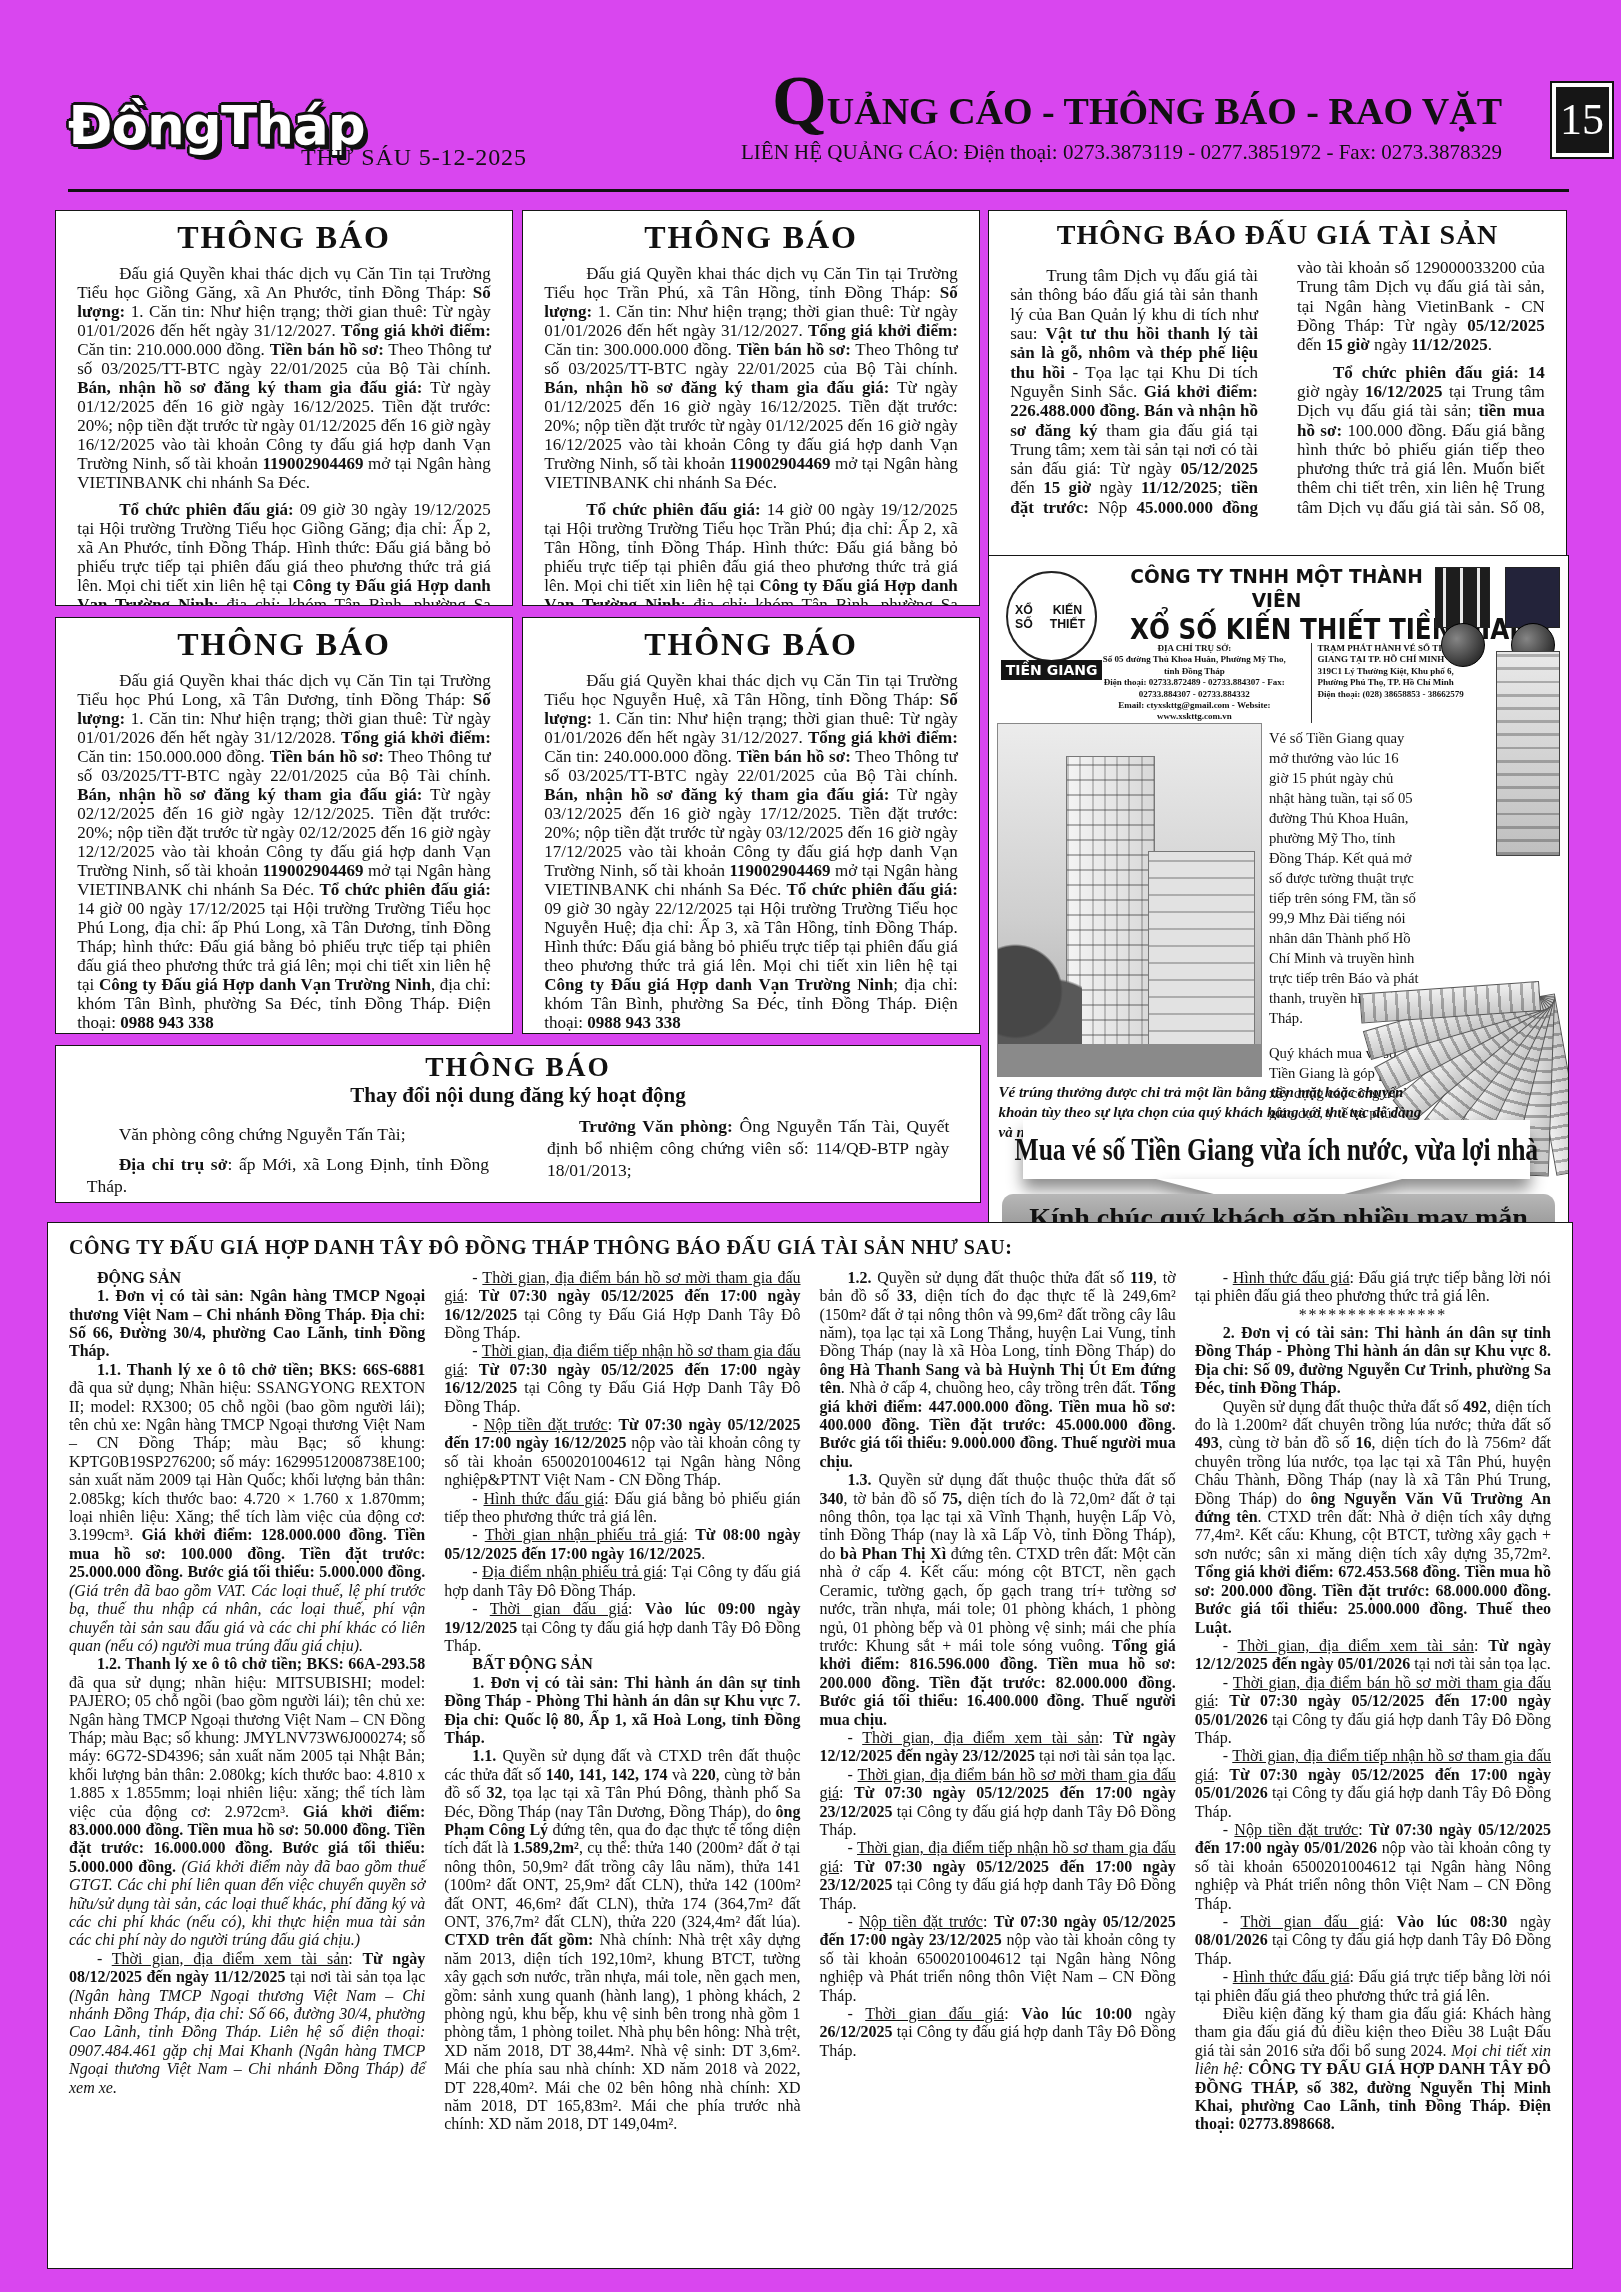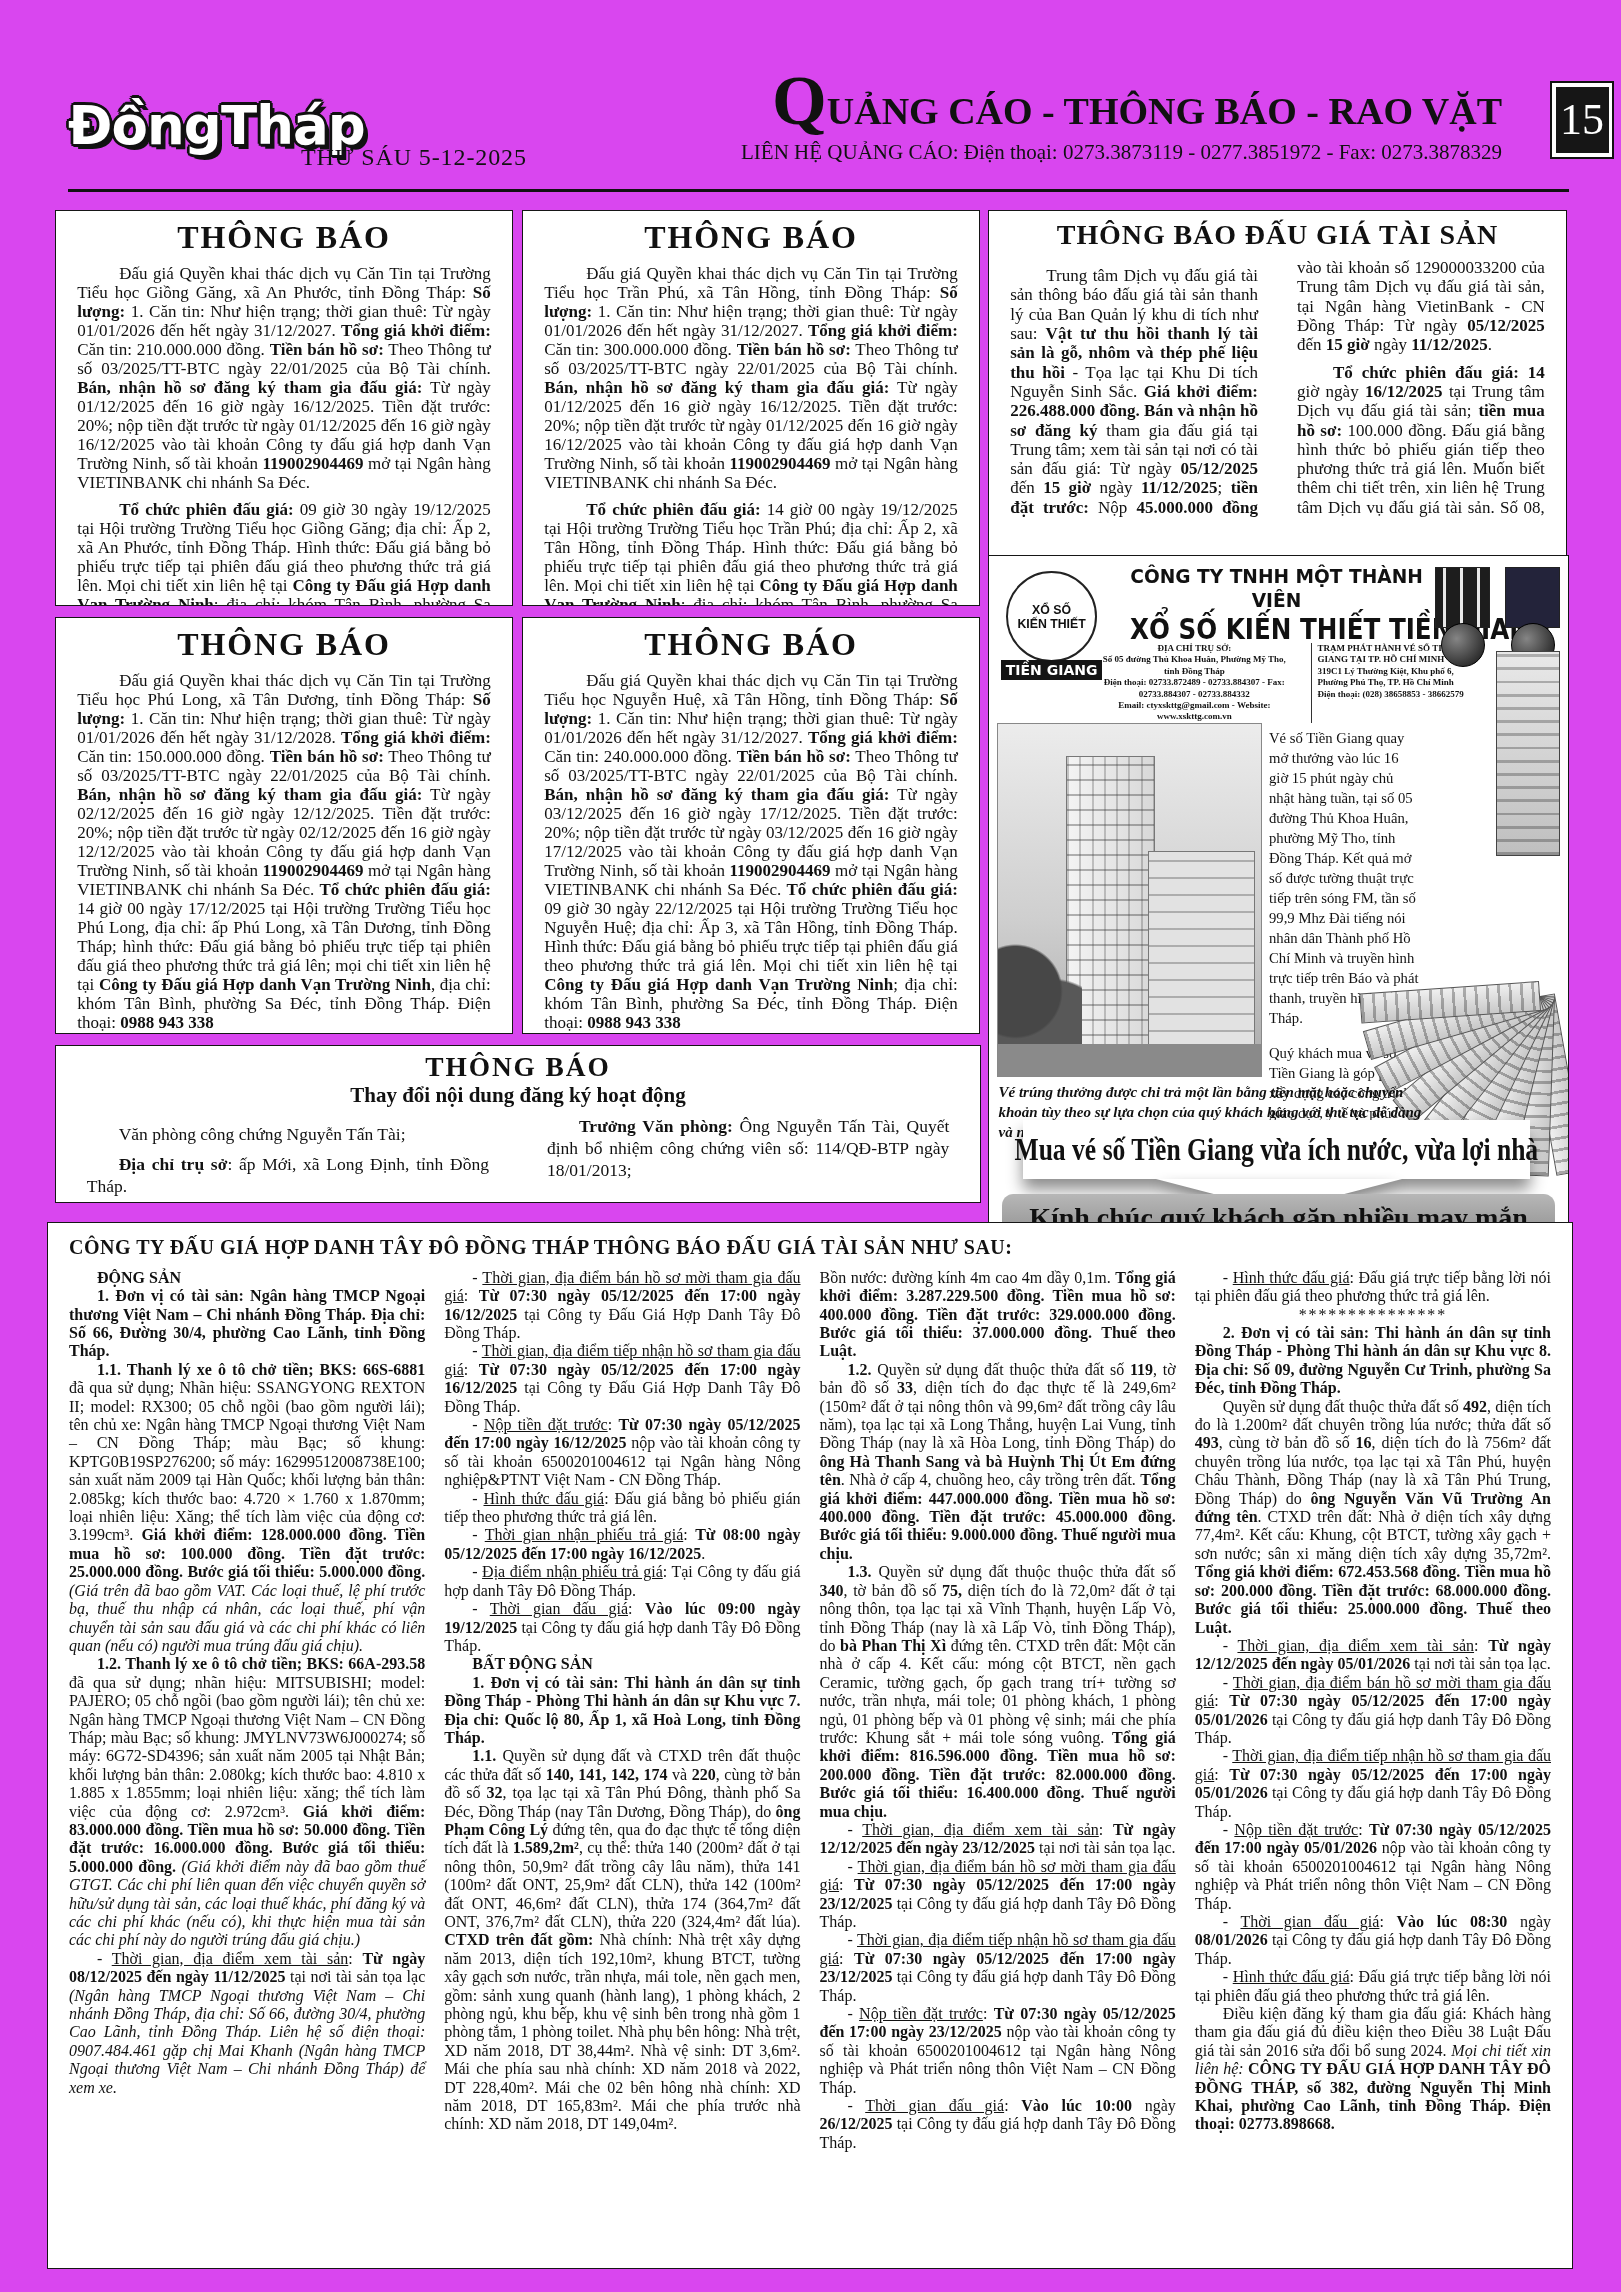--- a/index.html
+++ b/index.html
@@ -33,21 +33,21 @@
   .changebox{left:55px;top:1045px;width:926px;height:158px;}
   .changebox h2{font-size:27.4px;margin:1.9px 0 0;}
   .changebox .sub{font-size:21px;font-weight:bold;text-align:center;margin:0 0 7.6px;}
   .chcols{column-count:2;column-gap:42px;column-fill:auto;height:98px;padding:0 9.5px;}
   .chcols p{font-size:17.5px;line-height:22px;text-indent:32px;}
   
   .rt-b{font-weight:bold;} .rt-i{font-style:italic;} .rt-u{text-decoration:underline;}
   
   .lottery{position:absolute;left:988px;top:555px;width:581px;height:695px;border:1.9px solid #161616;background:#fff;box-sizing:border-box;overflow:hidden;}
   .lot-logo{position:absolute;left:7.6px;top:15px;width:110px;text-align:center;}
-  .lot-oval{width:87px;height:87px;margin:0 auto;border:2.8px double #222;border-radius:50%;display:flex;flex-direction:column;
+  .lot-oval{width:87px;height:87px;margin:0 auto;border:2.8px double #222;border-radius:50%;display:flex;flex-direction:row;
             align-items:center;justify-content:center;font-family:"Liberation Sans",sans-serif;font-weight:bold;font-size:12.3px;line-height:14px;}
   .lot-banner{display:inline-block;margin-top:-7.6px;background:#141414;color:#fff;font-family:"DejaVu Sans",sans-serif;
               font-weight:bold;font-size:14px;padding:1.9px 4.7px;}
   .lot-titles{position:absolute;left:121px;top:7.6px;width:333px;text-align:center;}
   .lt1{font-family:"DejaVu Sans",sans-serif;font-weight:bold;font-size:20px;transform:scaleX(.93);}
   .lt2{font-family:"DejaVu Sans",sans-serif;font-weight:bold;font-size:28px;transform:scaleX(.88);margin-top:1.9px;white-space:nowrap;}
   .addresses{position:absolute;left:112px;top:87px;width:382px;display:flex;font-size:9px;line-height:11.4px;font-weight:bold;}
   .addr-l{width:53%;padding-right:23px;border-right:0.9px solid #333;text-align:center;}
   .addr-r{width:47%;padding-left:5.7px;text-align:left;}
   .medals{position:absolute;right:7.6px;top:11.4px;display:flex;gap:15px;}
@@ -238,21 +238,20 @@
         <p>- <span class="rt-u">Nộp tiền đặt trước</span>: <span class="rt-b">Từ 07:30 ngày 05/12/2025 đến 17:00 ngày 16/12/2025</span> nộp vào tài khoản công ty số tài khoản 6500201004612 tại Ngân hàng Nông nghiệp&amp;PTNT Việt Nam - CN Đồng Tháp.</p>
         <p>- <span class="rt-u">Hình thức đấu giá</span>: Đấu giá bằng bỏ phiếu gián tiếp theo phương thức trả giá lên.</p>
         <p>- <span class="rt-u">Thời gian nhận phiếu trả giá</span>: <span class="rt-b">Từ 08:00 ngày 05/12/2025 đến 17:00 ngày 16/12/2025</span>.</p>
         <p>- <span class="rt-u">Địa điểm nhận phiếu trả giá</span>: Tại Công ty đấu giá hợp danh Tây Đô Đồng Tháp.</p>
         <p>- <span class="rt-u">Thời gian đấu giá</span>: <span class="rt-b">Vào lúc 09:00 ngày 19/12/2025</span> tại Công ty đấu giá hợp danh Tây Đô Đồng Tháp.</p>
         <p><span class="rt-b">BẤT ĐỘNG SẢN</span></p>
         <p><span class="rt-b">1. Đơn vị có tài sản: Thi hành án dân sự tỉnh Đồng Tháp - Phòng Thi hành án dân sự Khu vực 7. Địa chỉ: Quốc lộ 80, Ấp 1, xã Hoà Long, tỉnh Đồng Tháp.</span></p>
         <p><span class="rt-b">1.1.</span> Quyền sử dụng đất và CTXD trên đất thuộc các thửa đất số <span class="rt-b">140, 141, 142, 174</span> và <span class="rt-b">220</span>, cùng tờ bản đồ số <span class="rt-b">32</span>, tọa lạc tại xã Tân Phú Đông, thành phố Sa Đéc, Đồng Tháp (nay Tân Dương, Đồng Tháp), do <span class="rt-b">ông Phạm Công Lý</span> đứng tên, qua đo đạc thực tế tổng diện tích đất là <span class="rt-b">1.589,2m²</span>, cụ thể: thửa 140 (200m² đất ở tại nông thôn, 50,9m² đất trồng cây lâu năm), thửa 141 (100m² đất ONT, 25,9m² đất CLN), thửa 142 (100m² đất ONT, 46,6m² đất CLN), thửa 174 (364,7m² đất ONT, 376,7m² đất CLN), thửa 220 (324,4m² đất lúa). <span class="rt-b">CTXD trên đất gồm:</span> Nhà chính: Nhà trệt xây dựng năm 2013, diện tích 192,10m², khung BTCT, tường xây gạch sơn nước, trần nhựa, mái tole, nền gạch men, gồm: sảnh xung quanh (hành lang), 1 phòng khách, 2 phòng ngủ, khu bếp, khu vệ sinh bên trong nhà gồm 1 phòng tắm, 1 phòng toilet. Nhà phụ bên hông: Nhà trệt, XD năm 2018, DT 38,44m². Nhà vệ sinh: DT 3,6m². Mái che phía sau nhà chính: XD năm 2018 và 2022, DT 228,40m². Mái che 02 bên hông nhà chính: XD năm 2018, DT 165,83m². Mái che phía trước nhà chính: XD năm 2018, DT 149,04m².</p>
       </div>
       <div class="tcol">
-        <p class="noindent">Bồn nước: đường kính 4m cao 4m dầy 0,1m. <span class="rt-b">Tổng giá khởi điểm: 3.287.229.500 đồng. Tiền mua hồ sơ: 400.000 đồng. Tiền đặt trước: 329.000.000 đồng. Bước giá tối thiểu: 37.000.000 đồng. Thuế theo Luật.</span></p>
         <p><span class="rt-b">1.2.</span> Quyền sử dụng đất thuộc thửa đất số <span class="rt-b">119</span>, tờ bản đồ số <span class="rt-b">33</span>, diện tích đo đạc thực tế là 249,6m² (150m² đất ở tại nông thôn và 99,6m² đất trồng cây lâu năm), tọa lạc tại xã Long Thắng, huyện Lai Vung, tỉnh Đồng Tháp (nay là xã Hòa Long, tỉnh Đồng Tháp) do <span class="rt-b">ông Hà Thanh Sang và bà Huỳnh Thị Út Em đứng tên</span>. Nhà ở cấp 4, chuồng heo, cây trồng trên đất. <span class="rt-b">Tổng giá khởi điểm: 447.000.000 đồng. Tiền mua hồ sơ: 400.000 đồng. Tiền đặt trước: 45.000.000 đồng. Bước giá tối thiểu: 9.000.000 đồng. Thuế người mua chịu.</span></p>
         <p><span class="rt-b">1.3.</span> Quyền sử dụng đất thuộc thuộc thửa đất số <span class="rt-b">340</span>, tờ bản đồ số <span class="rt-b">75,</span> diện tích đo là 72,0m² đất ở tại nông thôn, tọa lạc tại xã Vĩnh Thạnh, huyện Lấp Vò, tỉnh Đồng Tháp (nay là xã Lấp Vò, tỉnh Đồng Tháp), do <span class="rt-b">bà Phan Thị Xì</span> đứng tên. CTXD trên đất: Một căn nhà ở cấp 4. Kết cấu: móng cột BTCT, nền gạch Ceramic, tường gạch, ốp gạch trang trí+ tường sơ nước, trần nhựa, mái tole; 01 phòng khách, 1 phòng ngủ, 01 phòng bếp và 01 phòng vệ sinh; mái che phía trước: Khung sắt + mái tole sóng vuông. <span class="rt-b">Tổng giá khởi điểm: 816.596.000 đồng. Tiền mua hồ sơ: 200.000 đồng. Tiền đặt trước: 82.000.000 đồng. Bước giá tối thiểu: 16.400.000 đồng. Thuế người mua chịu.</span></p>
         <p>- <span class="rt-u">Thời gian, địa điểm xem tài sản</span>: <span class="rt-b">Từ ngày 12/12/2025 đến ngày 23/12/2025</span> tại nơi tài sản tọa lạc.</p>
         <p>- <span class="rt-u">Thời gian, địa điểm bán hồ sơ mời tham gia đấu giá</span>: <span class="rt-b">Từ 07:30 ngày 05/12/2025 đến 17:00 ngày 23/12/2025</span> tại Công ty đấu giá hợp danh Tây Đô Đồng Tháp.</p>
         <p>- <span class="rt-u">Thời gian, địa điểm tiếp nhận hồ sơ tham gia đấu giá</span>: <span class="rt-b">Từ 07:30 ngày 05/12/2025 đến 17:00 ngày 23/12/2025</span> tại Công ty đấu giá hợp danh Tây Đô Đồng Tháp.</p>
         <p>- <span class="rt-u">Nộp tiền đặt trước</span>: <span class="rt-b">Từ 07:30 ngày 05/12/2025 đến 17:00 ngày 23/12/2025</span> nộp vào tài khoản công ty số tài khoản 6500201004612 tại Ngân hàng Nông nghiệp và Phát triển nông thôn Việt Nam – CN Đồng Tháp.</p>
         <p>- <span class="rt-u">Thời gian đấu giá</span>: <span class="rt-b">Vào lúc 10:00</span> ngày <span class="rt-b">26/12/2025</span> tại Công ty đấu giá hợp danh Tây Đô Đồng Tháp.</p>
       </div>
       <div class="tcol">
         <p>- <span class="rt-u">Hình thức đấu giá</span>: Đấu giá trực tiếp bằng lời nói tại phiên đấu giá theo phương thức trả giá lên.</p>

